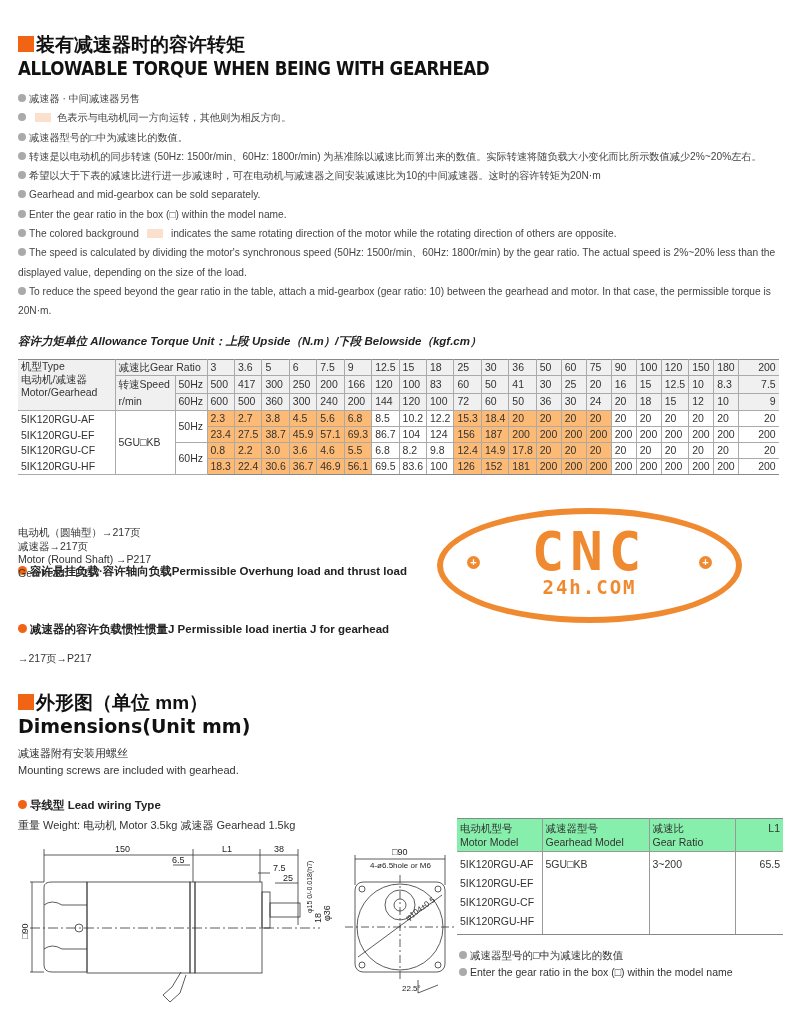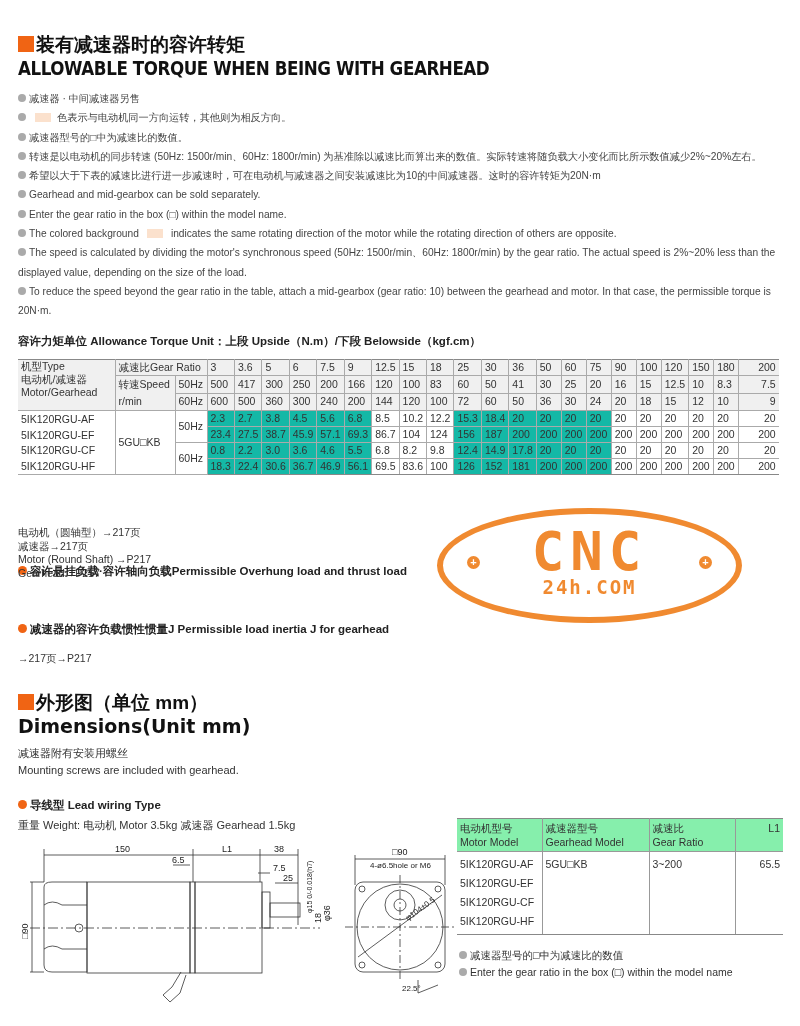--- a/index.html
+++ b/index.html
@@ -5,27 +5,27 @@
   * { box-sizing: border-box; margin: 0; padding: 0; }
   body { width: 800px; height: 1026px; background: #fff; font-family: "Liberation Sans", sans-serif; color: #333; position: relative; overflow: hidden; }
   .abs { position: absolute; }
   .sq { display: inline-block; width: 16px; height: 16px; background: #f06414; vertical-align: -1px; margin-right: 2px; }
   .h-cn { left: 18px; top: 32px; font-size: 19px; font-weight: bold; color: #111; text-align: center; }
   .h-en { left: 18px; top: 57px; font-size: 19px; font-weight: bold; color: #111; letter-spacing: -0.5px; font-family: "DejaVu Sans", sans-serif; transform: scaleX(0.88); transform-origin: left; }
   .notes { left: 18px; top: 89px; width: 770px; font-size: 10.2px; color: #444; }
   .note { line-height: 19.3px; }
   .dot { display: inline-block; width: 8px; height: 8px; border-radius: 50%; background: #aaa; margin-right: 3px; vertical-align: 0px; }
   .swatch { display: inline-block; width: 16px; height: 9px; background: #fbe1cd; margin: 0 6px; vertical-align: -1px; }
-  .unit { left: 18px; top: 334px; font-size: 11.5px; font-weight: bold; color: #222; }
+  .unit { left: 18px; top: 334px; font-size: 11.5px; font-weight: bold; color: #222; font-style: italic; }
   table.tq { position: absolute; left: 18px; top: 359px; border-collapse: collapse; font-size: 10.5px; color: #333; }
   table.tq td { border: 1px solid #aaa; padding: 0 3px; height: 16px; line-height: 15px; white-space: nowrap; }
   table.tq tr.hd td { background: #f0f0f0; }
   table.tq td.c { width: 25px; }
   table.tq td.last { border-right: none; text-align: right; width: 40px; }
-  table.tq td.org { background: #14b8a6; }
+  table.tq td.org { background: #fdba74; }
   table.tq td.lbl { background: #fff; border-left: none; vertical-align: top; line-height: 13px; }
   table.tq tr.top td { border-top: 1.5px solid #888; }
   table.tq tr.bot td { border-bottom: 1.5px solid #888; }
   .sec { font-size: 11.5px; font-weight: bold; color: #222; }
   .odot { display: inline-block; width: 9px; height: 9px; border-radius: 50%; background: #f06414; margin-right: 3px; }
   .ref { font-size: 10.5px; color: #333; line-height: 13.5px; }
   .logo { left: 437px; top: 508px; width: 305px; height: 115px; border: 6px solid #f08a30; border-radius: 50%; }
   .logo .cnc { position: absolute; left: 0; right: 0; top: 6px; text-align: center; font-family: "DejaVu Sans Mono", monospace; font-weight: bold; font-size: 54px; color: #f08a30; letter-spacing: 6px; }
   .logo .dom { position: absolute; left: 0; right: 0; top: 62px; text-align: center; font-family: "DejaVu Sans Mono", monospace; font-weight: bold; font-size: 19px; color: #f08a30; letter-spacing: 2px; }
   .logo .scr { position: absolute; top: 42px; width: 13px; height: 13px; border-radius: 50%; background: #f08a30; color: #fff; font-size: 11px; line-height: 13px; text-align: center; font-weight: bold; }

